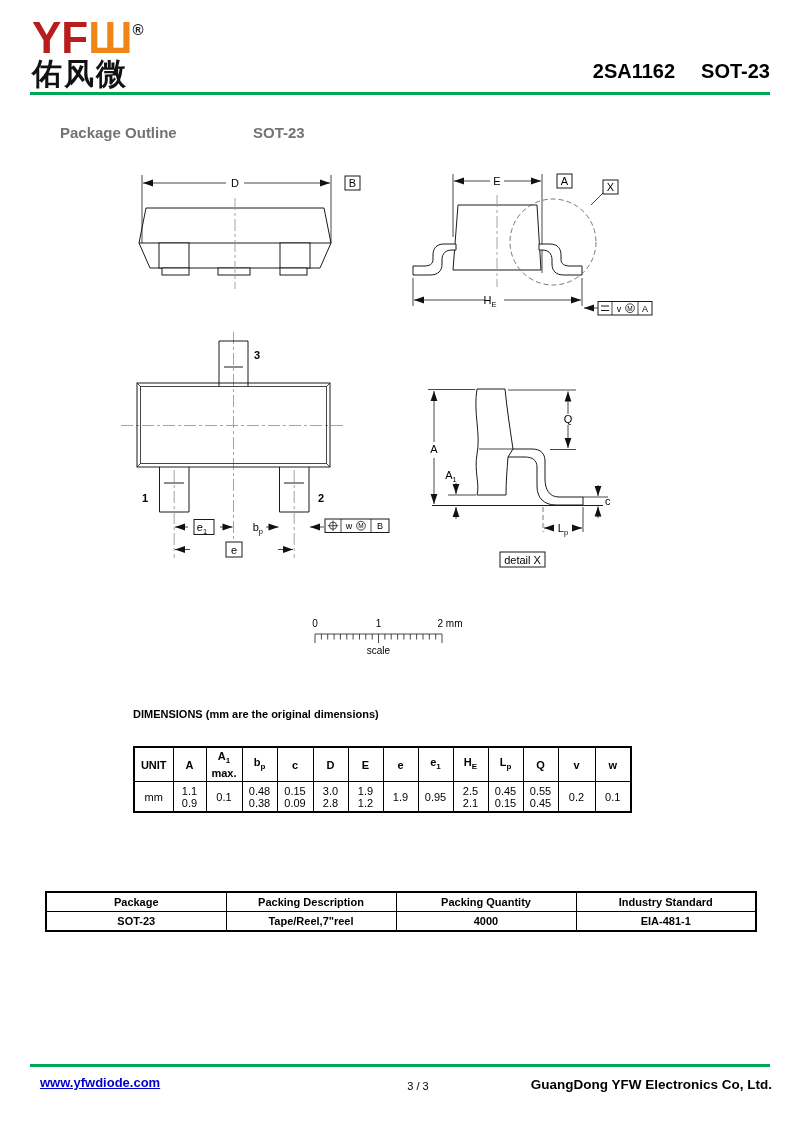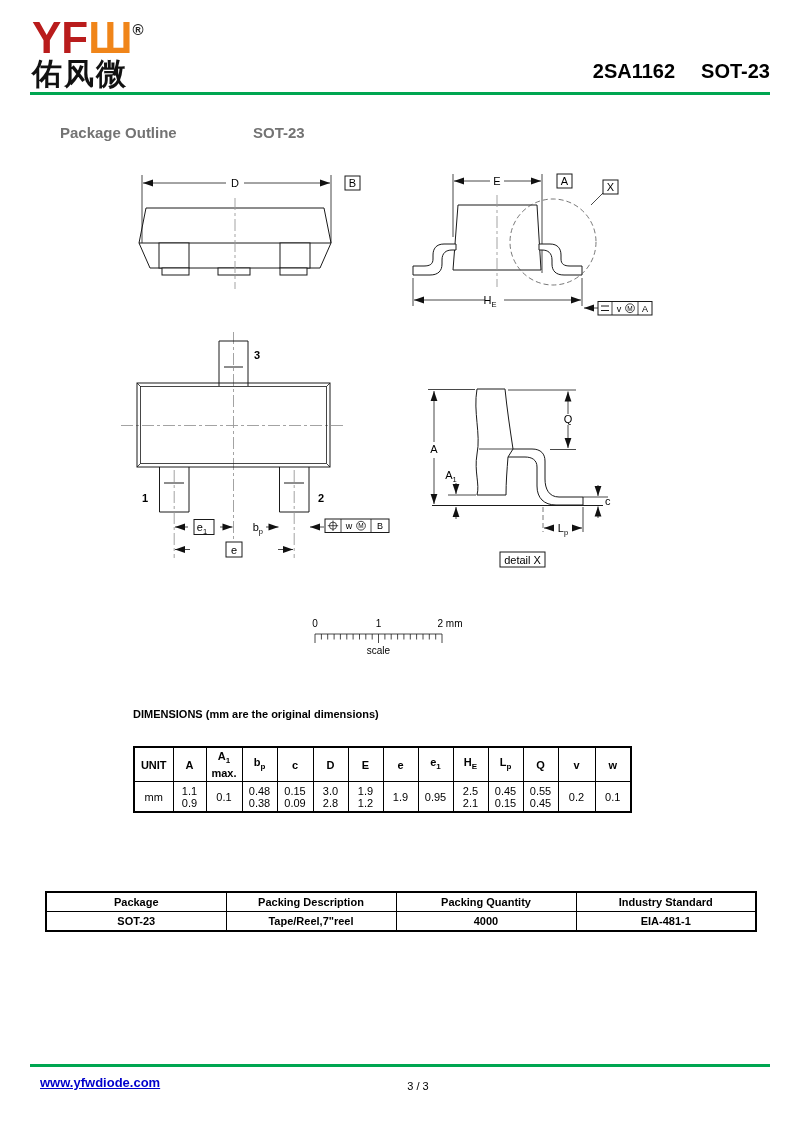--- a/index.html
+++ b/index.html
@@ -353,14 +353,15 @@
       <td>Tape/Reel,7"reel</td>
       <td>4000</td>
       <td>EIA-481-1</td>
     </tr>
   </tbody>
     </table>
 
   <div class="abs rule" style="left:30px;top:1064px;width:740px;"></div>
   <a class="abs site-link" href="#" style="left:40px;top:1031px;margin-top:44px;">www.yfwdiode.com</a>
   <div class="abs page-num" style="left:0;right:0;top:1080px;">3 / 3</div>
+  <div class="abs company" style="right:28px;top:1077px;">GuangDong YFW Electronics Co, Ltd.</div>
 
 </div>
 
 </body></html>

